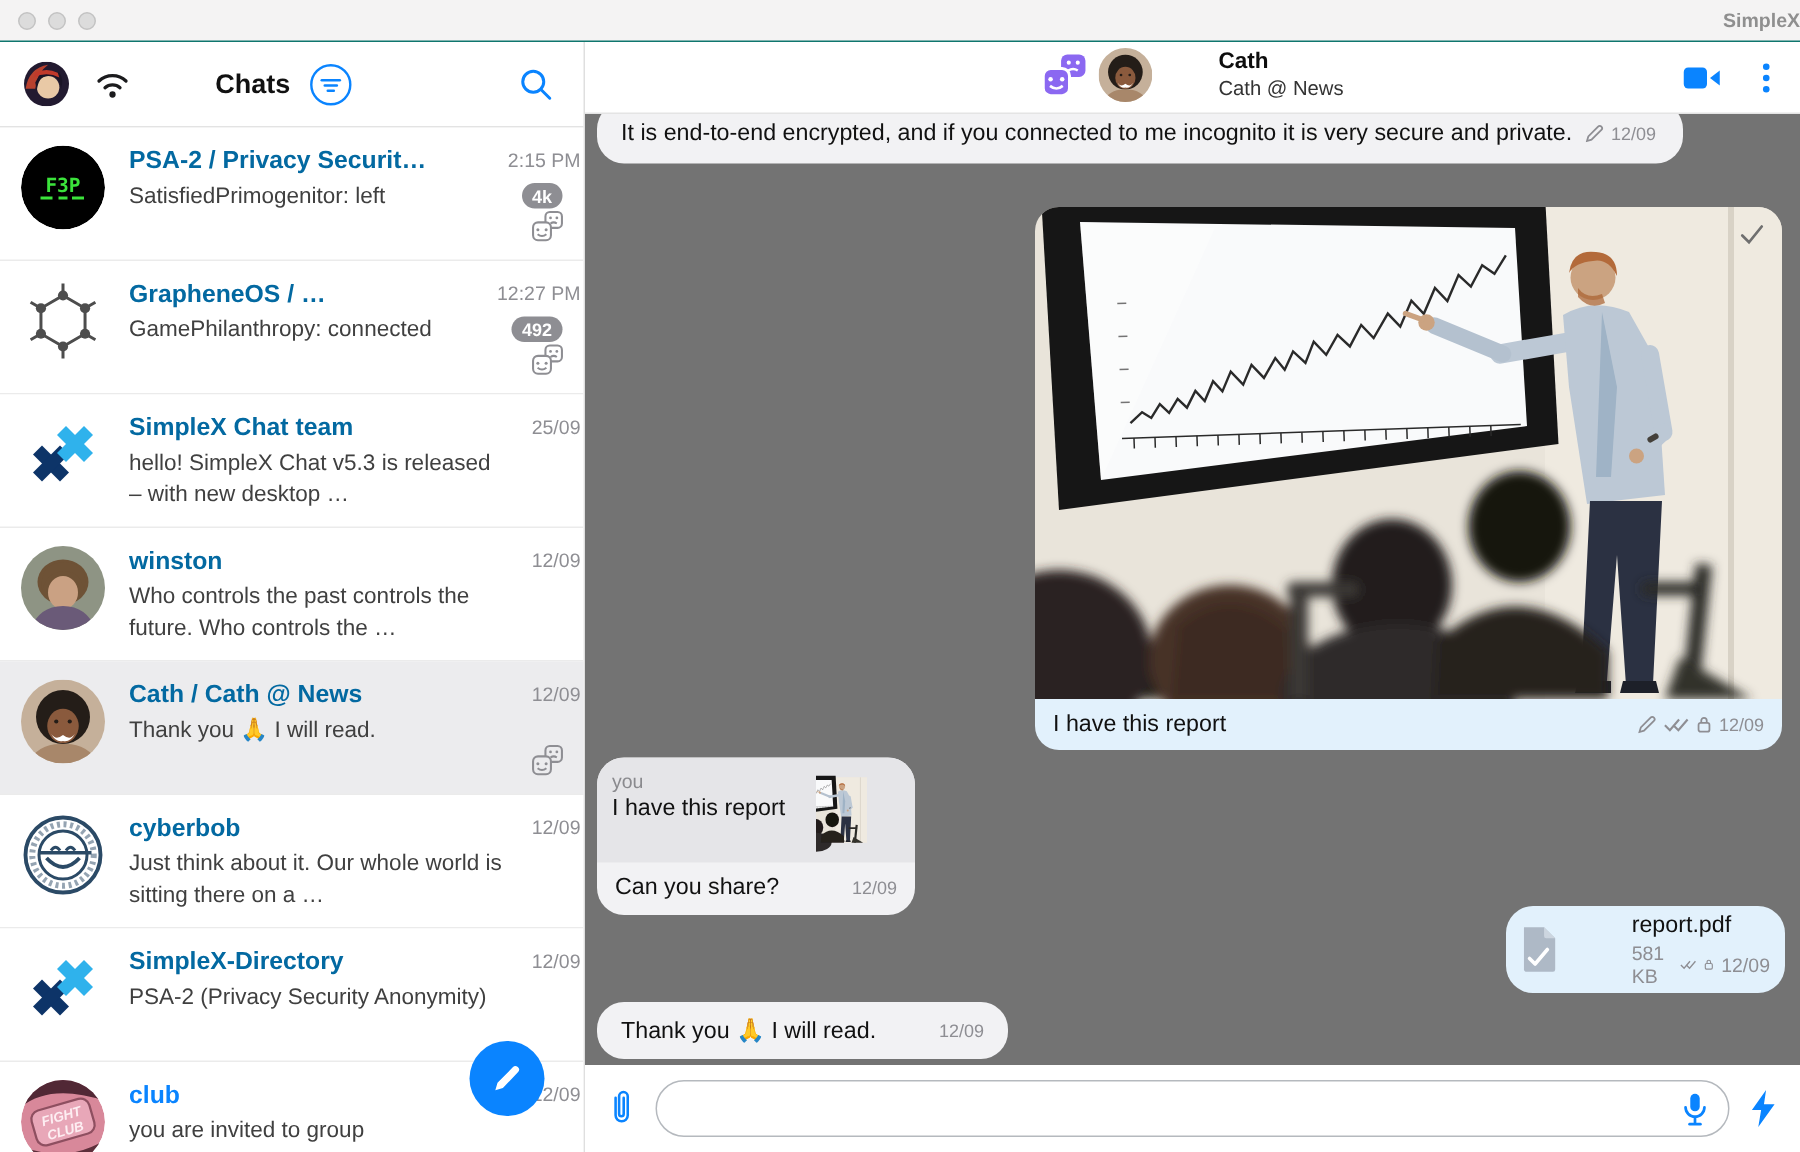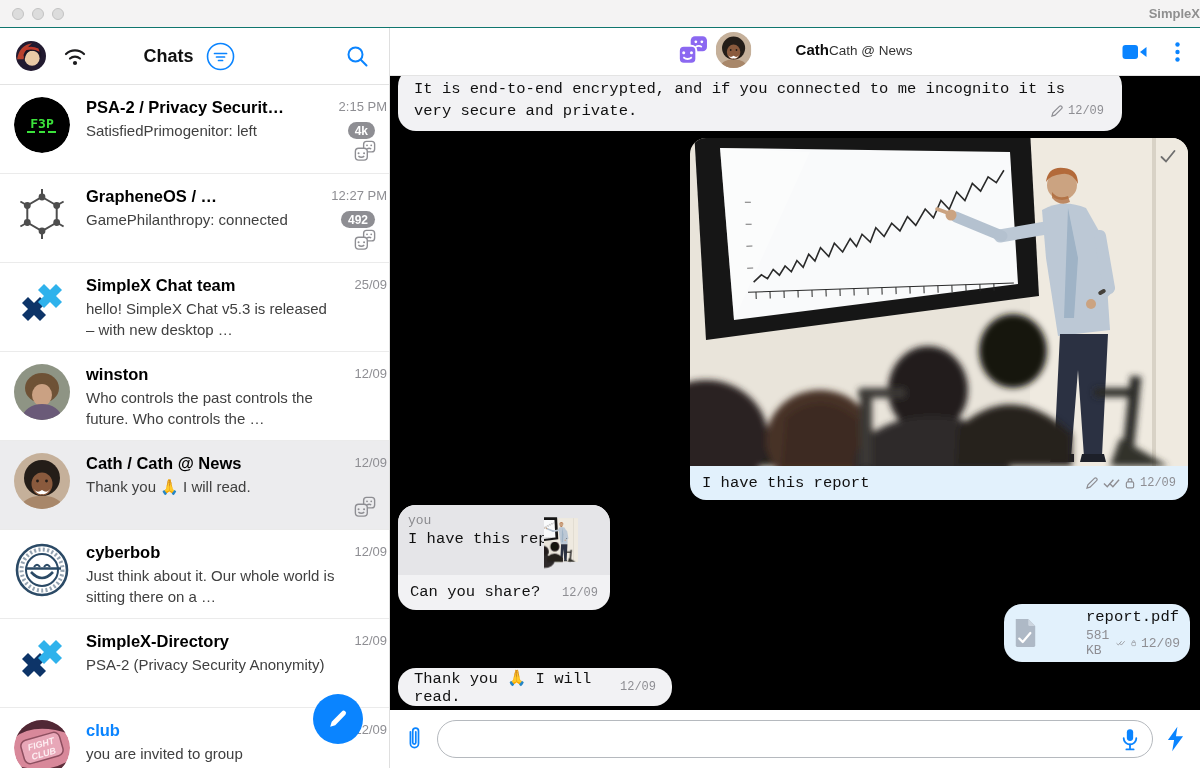--- a/index.html
+++ b/index.html
@@ -25,47 +25,47 @@
     display:flex; align-items:center; gap:12px; }
   .sb-title { font-size:18px; font-weight:bold; color:#111; }
   .sb-search { position:absolute; right:20px; top:17px; }
 
   .chat-list { height:683px; overflow:hidden; }
   .chat-row { height:89px; padding:12px 14px; border-bottom:1px solid #ebebeb;
     position:relative; display:flex; background:#fff; }
   .chat-row.selected { background:#ececee; }
   .row-av { width:56px; height:56px; border-radius:50%; overflow:hidden; flex:none; }
   .row-body { margin-left:16px; flex:1; min-width:0; padding-top:1px; }
-  .row-name { font-size:16.5px; font-weight:bold; color:#000000; white-space:nowrap;
+  .row-name { font-size:16.5px; font-weight:bold; color:#0369a1; white-space:nowrap;
     overflow:hidden; text-overflow:ellipsis; padding-right:68px; }
   .row-name.invite { color:#0a84ff; }
   .row-prev { margin-top:3px; font-size:15px; line-height:21px; color:#404040;
     display:-webkit-box; -webkit-line-clamp:2; -webkit-box-orient:vertical;
     overflow:hidden; padding-right:38px; }
   .row-time { position:absolute; top:14px; right:2px; font-size:13px; color:#8e8e93; }
   .row-badge { position:absolute; top:37px; right:14px; background:#8e8e93; color:#fff;
     font-size:12px; font-weight:bold; border-radius:10px; padding:2.5px 7px; line-height:1; }
   .row-masks { position:absolute; bottom:11px; right:13px; }
   .mask-front { fill:#fff; }
   .selected .mask-front { fill:#ececee; }
   .fab { position:absolute; right:26px; bottom:24px; width:50px; height:50px; border-radius:50%;
     background:#0a84ff; display:flex; align-items:center; justify-content:center; z-index:5; }
 
   
   .chat-pane { flex:1; display:flex; flex-direction:column; background:#fff; min-width:0; }
   .ch-head { height:48px; border-bottom:1px solid #e4e4e4; position:relative; flex:none; }
   .ch-center { position:absolute; left:50%; top:4px; transform:translateX(-50%);
     display:flex; align-items:center; gap:8px; }
   .ch-av { width:36px; height:36px; border-radius:50%; overflow:hidden; flex:none; }
-  .ch-names { display:flex; flex-direction:row; align-items:flex-end; line-height:1.25;margin-left:36px; }
+  .ch-names { display:flex; flex-direction:column; align-items:flex-start; line-height:1.25;margin-left:36px; }
   .ch-name { font-size:15px; font-weight:bold; color:#0d0d0d; }
   .ch-sub { font-size:13.5px; color:#333; }
   .ch-actions { position:absolute; right:20px; top:14px; display:flex; gap:28px; align-items:center; }
 
-  .messages { position:relative; height:634px; overflow:hidden; background:#000000;font-family:Liberation Mono, monospace; }
+  .messages { position:relative; height:634px; overflow:hidden; background:#737373; }
   .bubble { position:absolute; border-radius:18px; font-size:15.5px; color:#111; }
   .recv { background:#f2f2f4; }
   .sent-bg { background:#e2f1fc; }
   .meta { display:inline-flex; align-items:center; gap:5px; font-size:12px; color:#8e8e93; }
 
   .m1 { left:8px; top:-8px; width:724px; padding:10px 16px 9px; line-height:22px; }
   .m1 .meta { position:absolute; right:18px; bottom:9px; }
 
   .m2 { left:300px; top:62px; width:498px; border-radius:16px; overflow:hidden; }
   .m2 .photo { display:block; width:498px; height:328px; }

